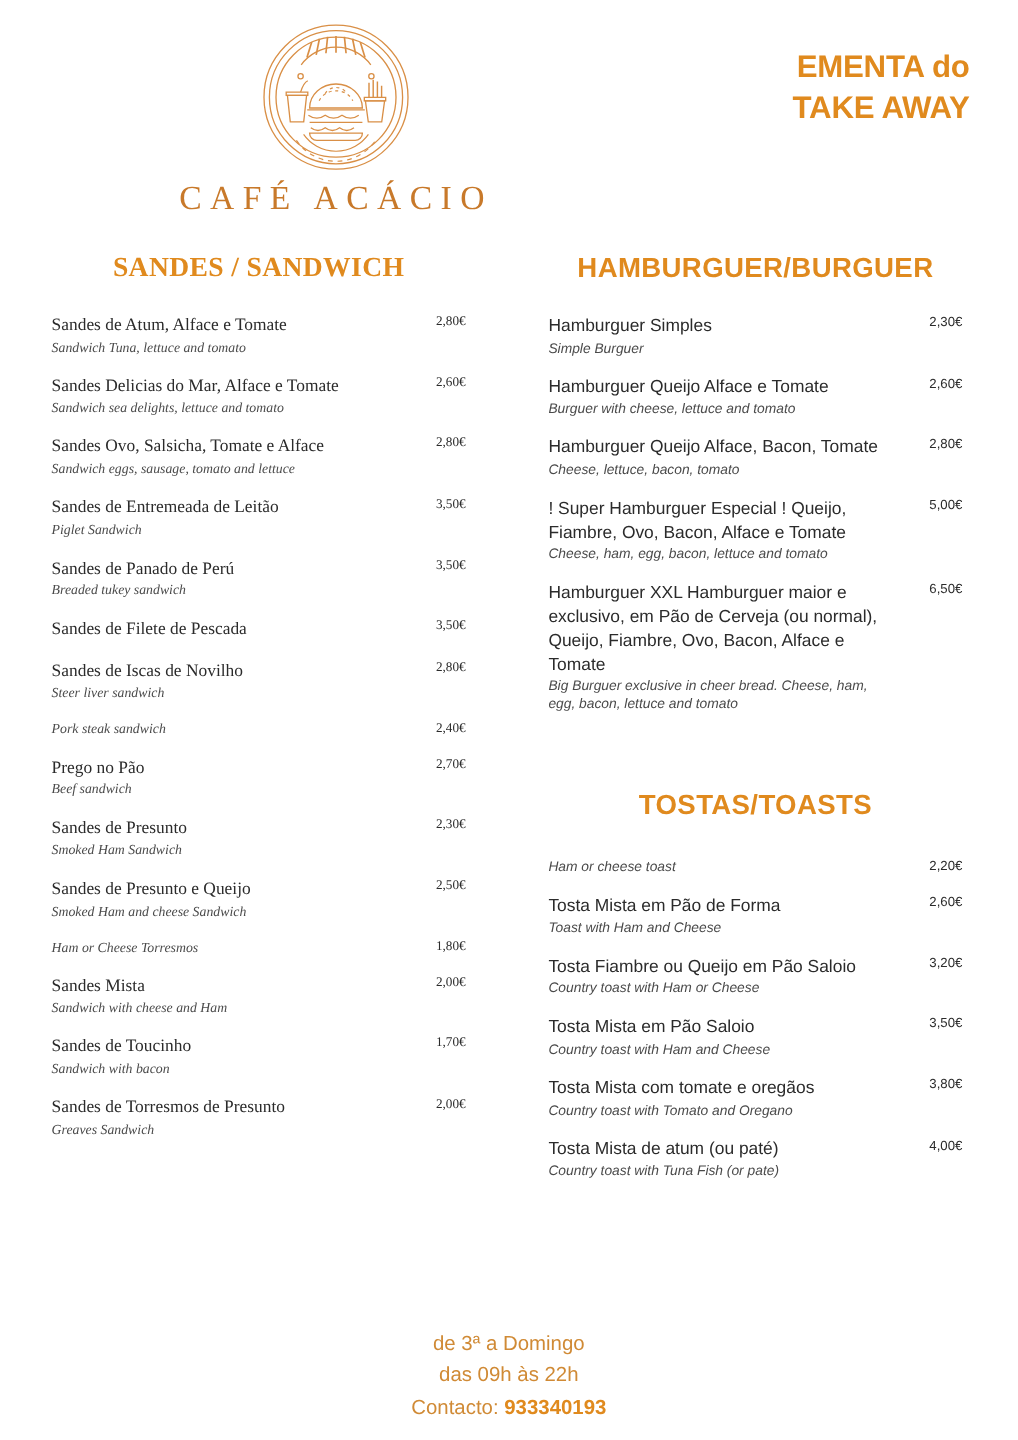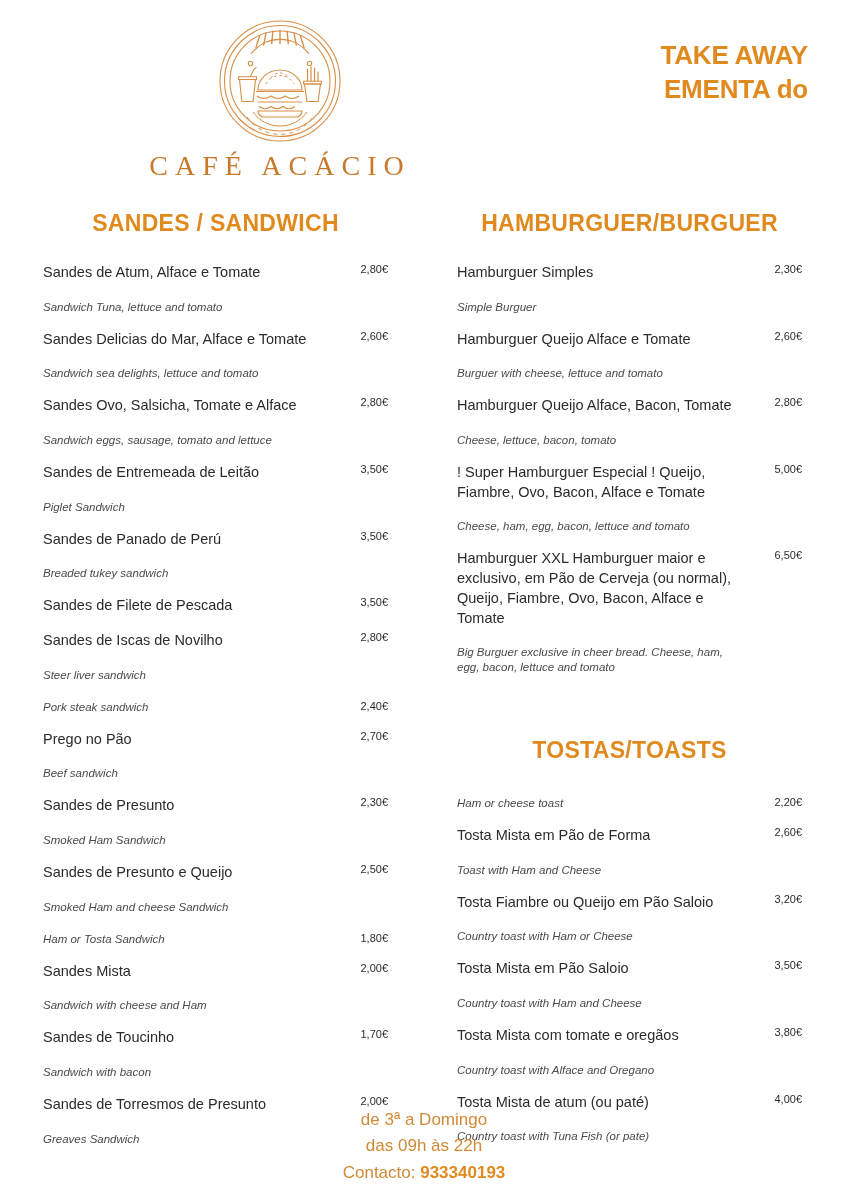--- a/index.html
+++ b/index.html
@@ -55,21 +55,21 @@
 
   
   .columns {
     position: relative;
     padding: 0 0 0 0;
   }
   .col {
     position: absolute;
     top: 0;
   }
-  .col-left  { left: 43px;  width: 345px; }
+  .col-left  { left: 43px;  width: 345px; font-family: Liberation Serif, serif; }
   .col-right { left: 457px; width: 345px; }
 
   .section-title {
     color: #e08a1e;
     font-weight: bold;
     font-size: 23px;
     text-align: center;
     letter-spacing: 0.3px;
     margin: 0 0 26px 0;
     white-space: nowrap;
@@ -85,21 +85,21 @@
     font-size: 14.5px;
     line-height: 1.36;
     color: #2b2b2b;
     font-weight: normal;
   }
   .item-desc {
     font-size: 11.5px;
     line-height: 1.3;
     font-style: italic;
     color: #4a4a4a;
-    margin-top: 17px;
+    margin-top: 1px;
   }
   .item-price {
     position: absolute;
     right: 0;
     top: 0;
     font-size: 11px;
     color: #2b2b2b;
     white-space: nowrap;
     text-align: right;
   }
@@ -181,22 +181,22 @@
 
           <path d="M36 94 A 33 33 0 0 0 90 94" stroke-width="1"></path>
           <path d="M30 99 A 40 40 0 0 0 96 99" stroke-width="1" stroke-dasharray="4 4"></path>
         </g>
       </svg>
     </span>
     <div class="brand-name">CAFÉ ACÁCIO</div>
   </div>
 
   <div class="take-away">
+    <div>EMENTA do</div>
     <div>TAKE AWAY</div>
-    <div>EMENTA do</div>
   </div>
 
 </div>
 
 <div class="columns">
 
   <div class="col col-left">
     <div class="section-title">SANDES / SANDWICH</div>
     <div class="items">
 
@@ -259,21 +259,21 @@
         <div class="item-price">2,30€</div>
       </div>
 
       <div class="item">
         <div class="item-name">Sandes de Presunto e Queijo</div>
         <div class="item-desc">Smoked Ham and cheese Sandwich</div>
         <div class="item-price">2,50€</div>
       </div>
 
       <div class="item">
-        <div class="item-desc">Ham or Tosta Sandwich</div>
+        <div class="item-desc">Ham or Cheese Torresmos</div>
         <div class="item-price">1,80€</div>
       </div>
 
       <div class="item">
         <div class="item-name">Sandes Mista</div>
         <div class="item-desc">Sandwich with cheese and Ham</div>
         <div class="item-price">2,00€</div>
       </div>
 
       <div class="item">
@@ -350,21 +350,21 @@
         </div>
 
         <div class="item">
           <div class="item-name">Tosta Mista em Pão Saloio</div>
           <div class="item-desc">Country toast with Ham and Cheese</div>
           <div class="item-price">3,50€</div>
         </div>
 
         <div class="item">
           <div class="item-name">Tosta Mista com tomate e oregãos</div>
-          <div class="item-desc">Country toast with Alface and Oregano</div>
+          <div class="item-desc">Country toast with Tomato and Oregano</div>
           <div class="item-price">3,80€</div>
         </div>
 
         <div class="item">
           <div class="item-name">Tosta Mista de atum (ou paté)</div>
           <div class="item-desc">Country toast with Tuna Fish (or pate)</div>
           <div class="item-price">4,00€</div>
         </div>
 
       </div>

